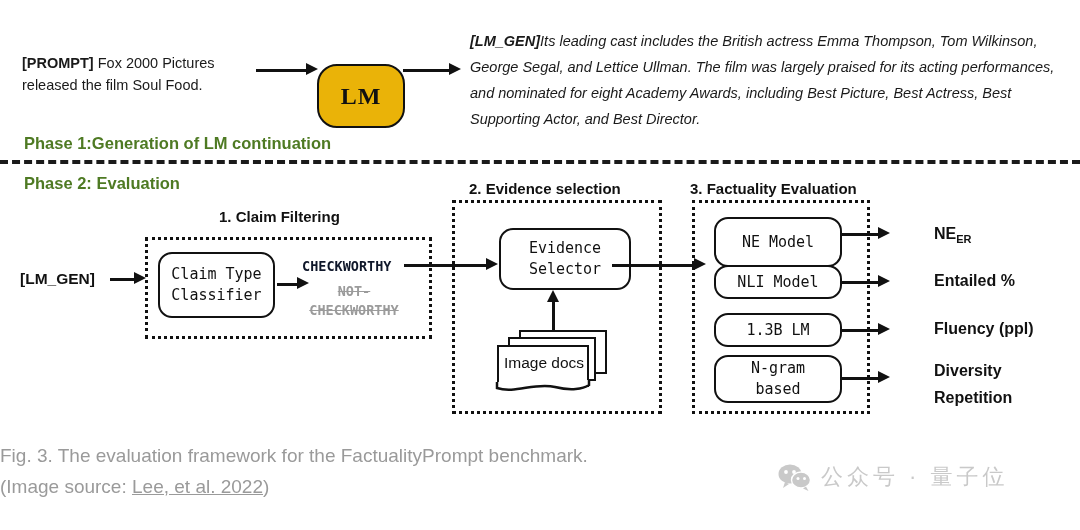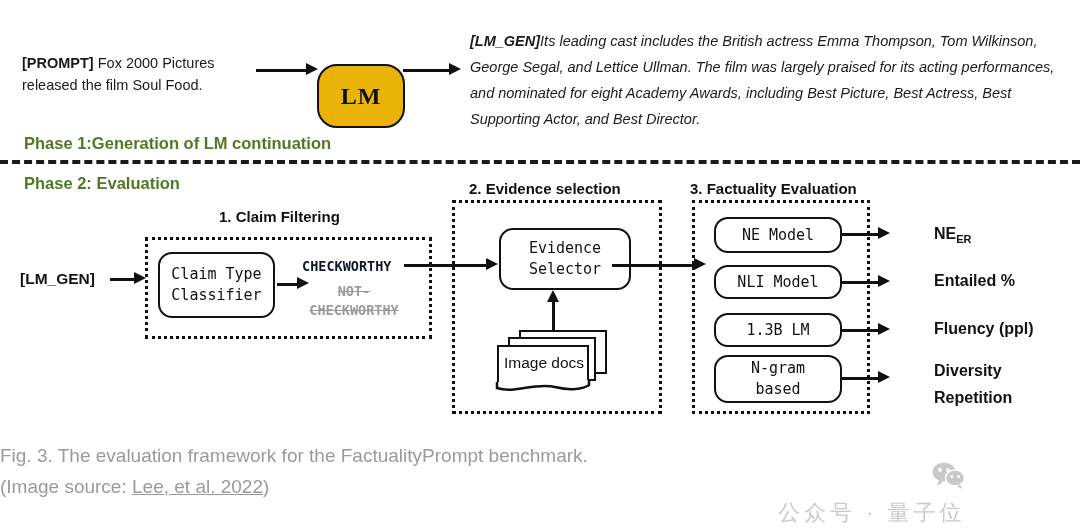--- a/index.html
+++ b/index.html
@@ -122,21 +122,21 @@
     box-sizing: border-box;
   }
   #claim-box { left: 158px; top: 252px; width: 117px; height: 66px; }
   #evidence-box { left: 499px; top: 228px; width: 132px; height: 62px; }
 
   .eval-box {
     left: 714px;
     width: 128px;
     box-sizing: border-box;
   }
-  #eval-box-0 { top: 217px; height: 36px; }
+  #eval-box-0 { top: 217px; height: 50px; }
   #eval-box-1 { top: 265px; height: 34px; }
   #eval-box-2 { top: 313px; height: 34px; }
   #eval-box-3 { top: 355px; height: 48px; }
 
   
   #checkworthy {
     left: 302px; top: 258px;
     font-family: "DejaVu Sans Mono", monospace;
     font-size: 13.5px;
     font-weight: bold;
@@ -211,24 +211,23 @@
     color: #9a9a9a;
   }
   #caption .src-link {
     text-decoration: underline;
   }
 
   
   #watermark {
     left: 778px; top: 462px;
     display: flex;
-    align-items: flex-end;
+    align-items: center;
     gap: 9px;
     color: #c9c9c9;
-    flex-direction: column;
   }
   #watermark .wm-text {
     font-size: 22px;
     letter-spacing: 4px;
     color: #c9c9c9;
   }
 </style>
 </head>
 <body>
 

